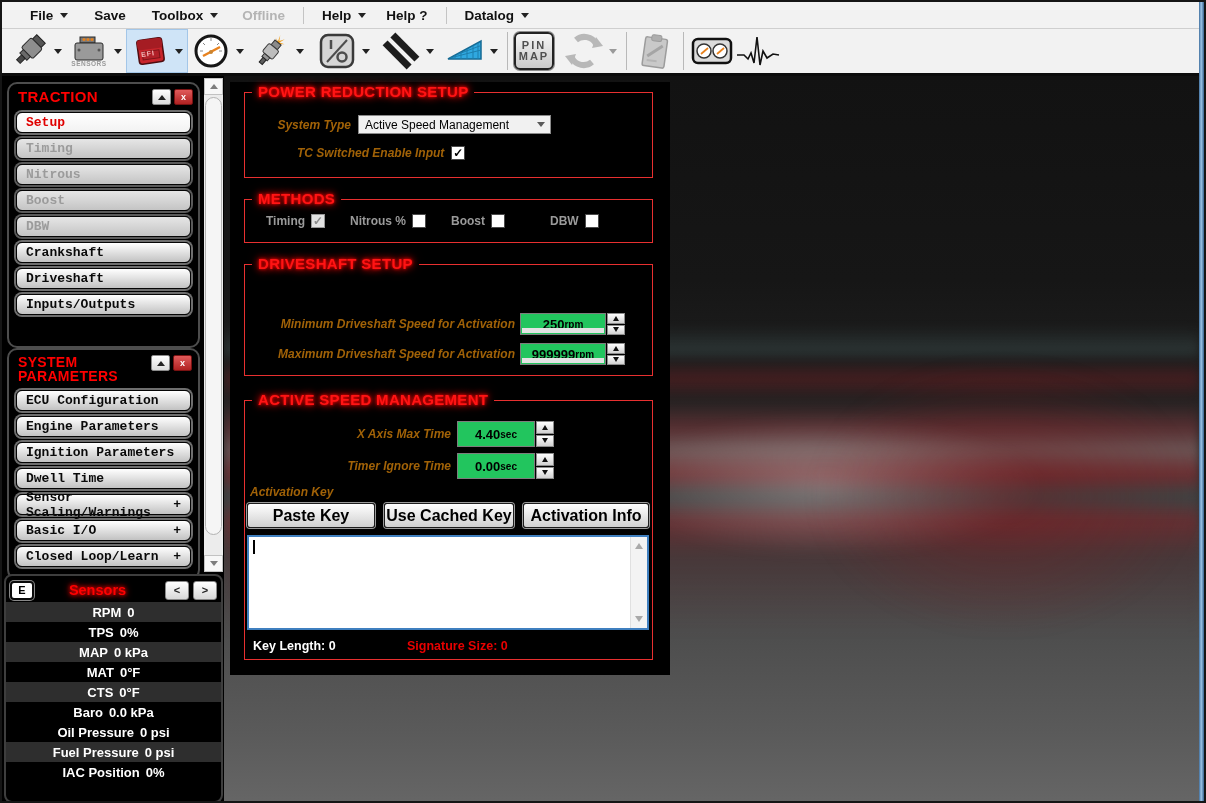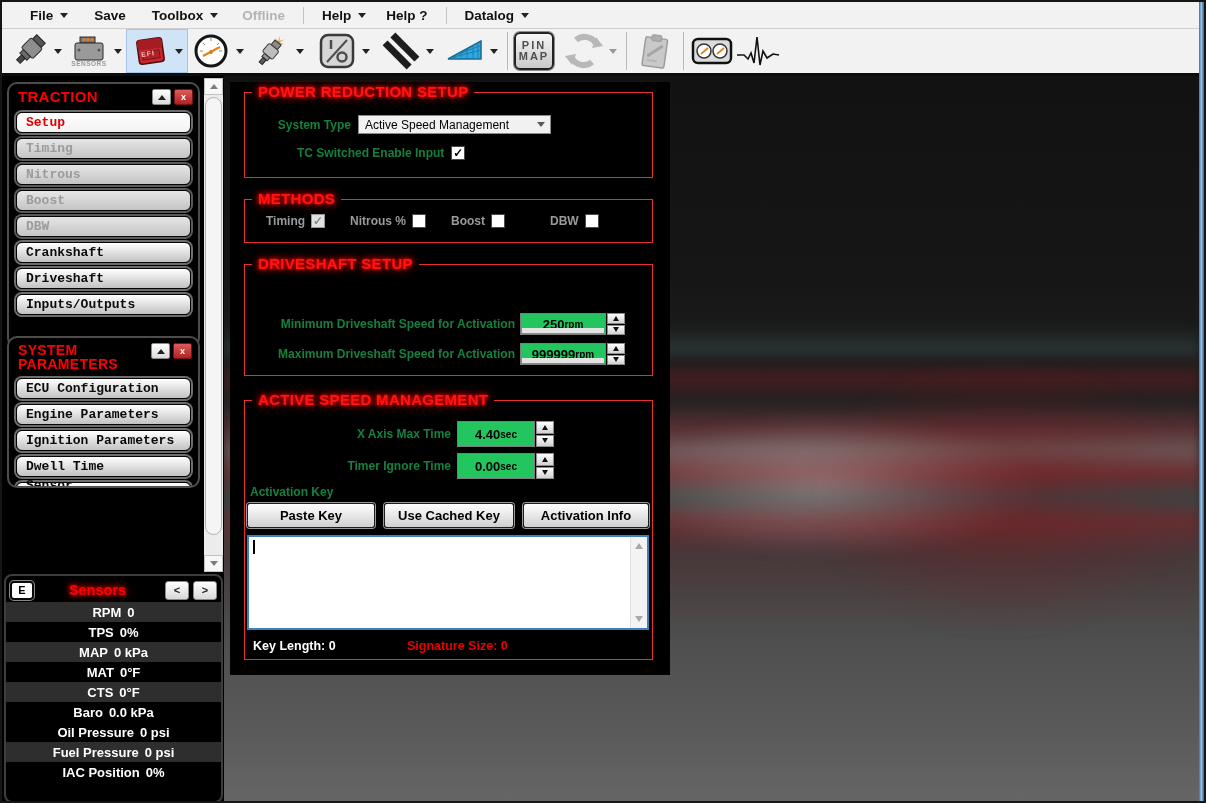--- a/index.html
+++ b/index.html
@@ -92,21 +92,21 @@
           color:#fff; font-weight:bold; font-size:13px; }
   .srow.alt { background:#2e2e2e; }
 
   
   .main-panel { position:absolute; left:228px; top:6px; width:440px; height:593px; background:#000; }
   .section { position:absolute; left:14px; width:409px; border:1px solid #e83030; }
   .sec-title { position:absolute; top:-10px; left:7px; background:#000; padding:0 6px;
                color:#ff1414; font-weight:bold; font-size:15px; letter-spacing:.3px;
                text-shadow:0 0 3px #f00, 0 0 7px #e00, 0 0 11px #900; white-space:nowrap; }
   .frow { position:absolute; display:flex; align-items:center; }
-  .flabel { font-weight:bold; font-size:12px; color:#15803d; text-align:right; }
+  .flabel { font-weight:bold; font-size:12px; color:#a16207; text-align:right;font-style:italic; }
   .glabel { font-weight:bold; font-size:12px; color:#9a9a9a; }
 
   .cb { width:14px; height:14px; background:#fff; border:1px solid #4a4a4a; display:inline-flex;
         align-items:center; justify-content:center; font-size:12px; color:#000; }
   .cb.checked::after { content:"✓"; font-weight:bold; }
   .cb.disabled { background:#e2e2e2; border-color:#979797; color:#8b8b8b; }
 
   .combo { background:#f1f1f1; border:1px solid #8a8a8a; height:19px; display:flex; align-items:center;
            justify-content:space-between; padding:0 5px 0 6px; font-size:12px; color:#000; }
   .chev { width:0; height:0; border-left:4px solid transparent; border-right:4px solid transparent;
@@ -119,21 +119,21 @@
   .spin-bar { position:absolute; left:1px; right:1px; bottom:1px; height:5px; background:#e3e3e3; }
   .spin-bar .fill { height:100%; background:#4f8fd0; }
   .spin-btns { width:18px; display:flex; flex-direction:column; margin-left:1px; }
   .spin-btn { flex:1; margin:0 0 1px 0; border:1px solid #8d8d8d; background:linear-gradient(#fefefe,#d2d2d2);
               display:flex; align-items:center; justify-content:center; }
   .spin-btn:last-child { margin-bottom:0; }
   .tri-u { width:0;height:0;border-left:3.5px solid transparent;border-right:3.5px solid transparent;border-bottom:5px solid #111; }
   .tri-d { width:0;height:0;border-left:3.5px solid transparent;border-right:3.5px solid transparent;border-top:5px solid #111; }
 
   .act-btn { height:25px; background:linear-gradient(#ffffff,#d0d0d0); border:1px solid #1d1d1d;
-             box-shadow:0 0 0 1px #9b9b9b; border-radius:3px; font-weight:bold; font-size:13px;
+             box-shadow:0 0 0 1px #9b9b9b; border-radius:3px; font-weight:bold; font-size:16px;
              color:#000; display:flex; align-items:center; justify-content:center; font-family:"Liberation Sans",sans-serif; }
 
   .keybox { position:absolute; left:2px; top:134px; width:402px; height:95px; background:#fff;
             border:2px solid #3f7fbf; }
   .caret { position:absolute; left:4px; top:3px; width:2px; height:14px; background:#000; }
   .vscroll { position:absolute; right:0; top:0; bottom:0; width:17px; background:#f3f3f3; border-left:1px solid #e0e0e0; }
   .vs-a { position:absolute; left:0; width:16px; height:16px; display:flex; align-items:center; justify-content:center; }
   .tri-u-l { width:0;height:0;border-left:4px solid transparent;border-right:4px solid transparent;border-bottom:6px solid #a9a9a9; }
   .tri-d-l { width:0;height:0;border-left:4px solid transparent;border-right:4px solid transparent;border-top:6px solid #a9a9a9; }
 
@@ -382,21 +382,21 @@
             <span>Crankshaft</span>
           </div>
         <div class="side-btn">
             <span>Driveshaft</span>
           </div>
         <div class="side-btn">
             <span>Inputs/Outputs</span>
           </div>
       </div>
 
-      <div class="panel" style="top:260px; height:152px;">
+      <div class="panel" style="top:272px; height:232px;">
         <div class="panel-head">
           <span class="panel-title" style="font-size:14px; line-height:14px; max-width:130px;">SYSTEM PARAMETERS</span>
           <span class="mini-btn">
               <span class="tri-up-s"></span>
             </span>
           <span class="mini-btn close">x</span>
         </div>
         <div class="side-btn">
             <span>ECU Configuration</span>
           </div>

